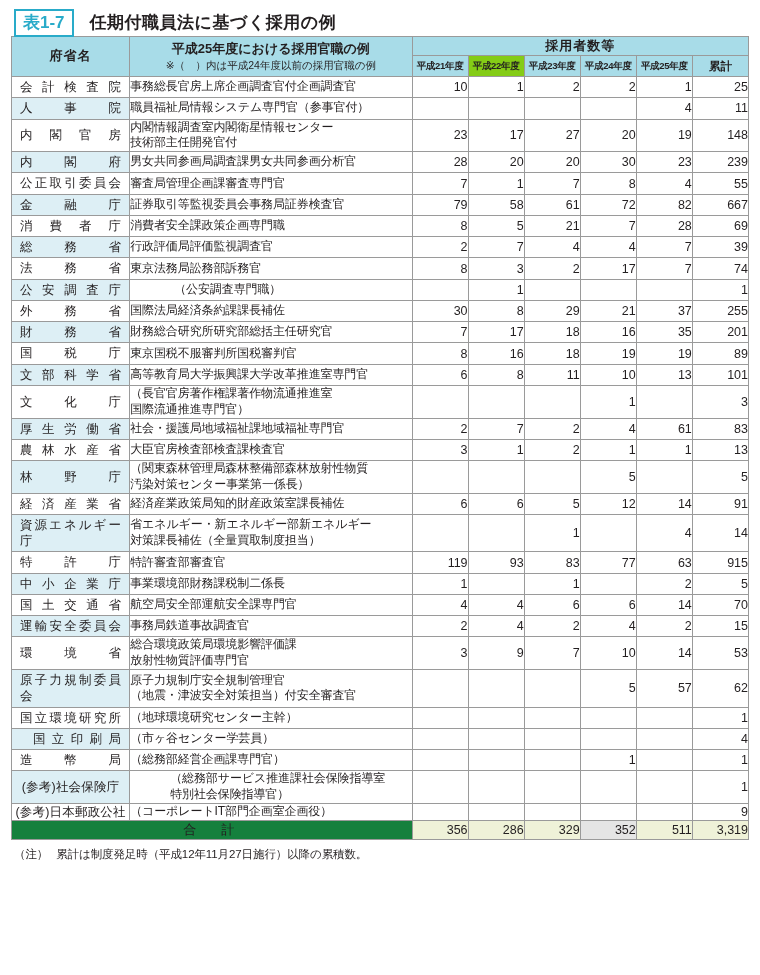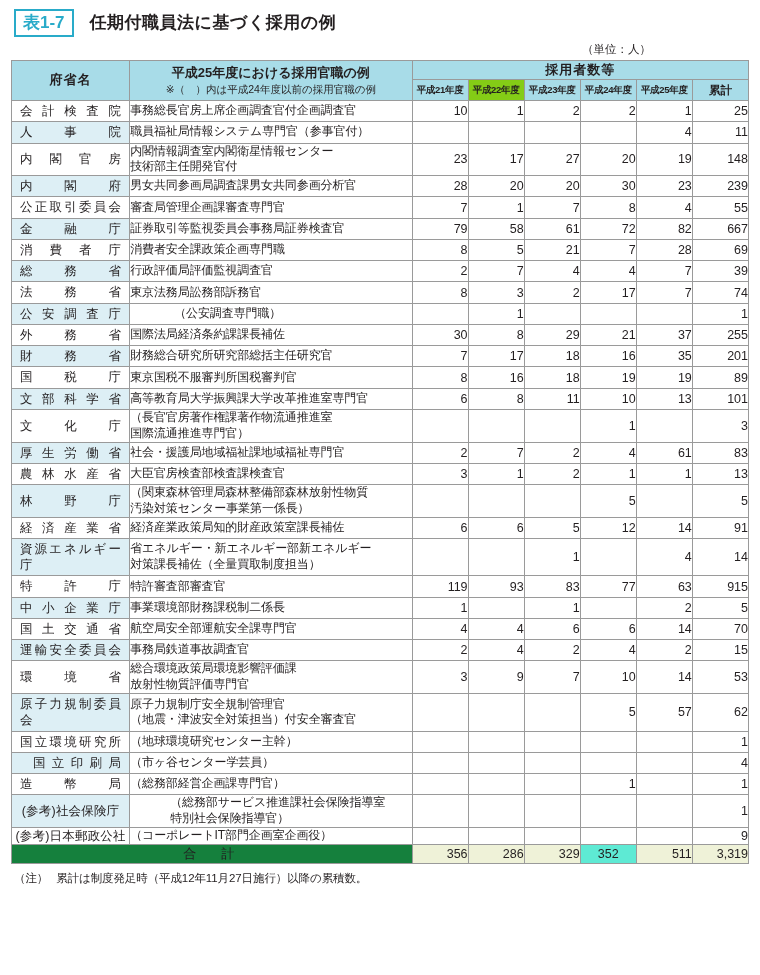--- a/index.html
+++ b/index.html
@@ -151,21 +151,20 @@
 </head>
 <body>
 
 <div class="page">
 
   <div class="title-row">
     <span class="table-badge" style="border-color: rgb(41, 171, 201); color: rgb(41, 171, 201);">表1-7</span>
     <span class="title-text">任期付職員法に基づく採用の例</span>
   </div>
 
-  <div class="unit-note">（単位：人）</div>
 
   <div class="tbl-wrap">
     <table class="main">
       <colgroup>
         <col style="width:118px">
         <col style="width:282px">
         <col style="width:56px">
         <col style="width:56px">
         <col style="width:56px">
         <col style="width:56px">
@@ -508,21 +507,21 @@
             <td class="num"></td>
             <td class="num">9</td>
           </tr>
         </tbody>
       <tfoot>
         <tr class="total">
           <td class="total-label" colspan="2" style="background: #15803d;">合　計</td>
           <td class="num" style="background: rgb(239, 242, 216);">356</td>
           <td class="num" style="background: rgb(239, 242, 216);">286</td>
           <td class="num" style="background: rgb(239, 242, 216);">329</td>
-          <td class="num" style="background: #5eead4; text-align: center;">352</td>
+          <td class="num" style="background: #e5e5e5;">352</td>
           <td class="num" style="background: rgb(239, 242, 216);">511</td>
           <td class="num" style="background: rgb(239, 242, 216);">3,319</td>
         </tr>
       </tfoot>
     </table>
   </div>
 
   <div class="footnote">
     <span class="fn-mark">（注）</span><span>累計は制度発足時（平成12年11月27日施行）以降の累積数。</span>
   </div>

